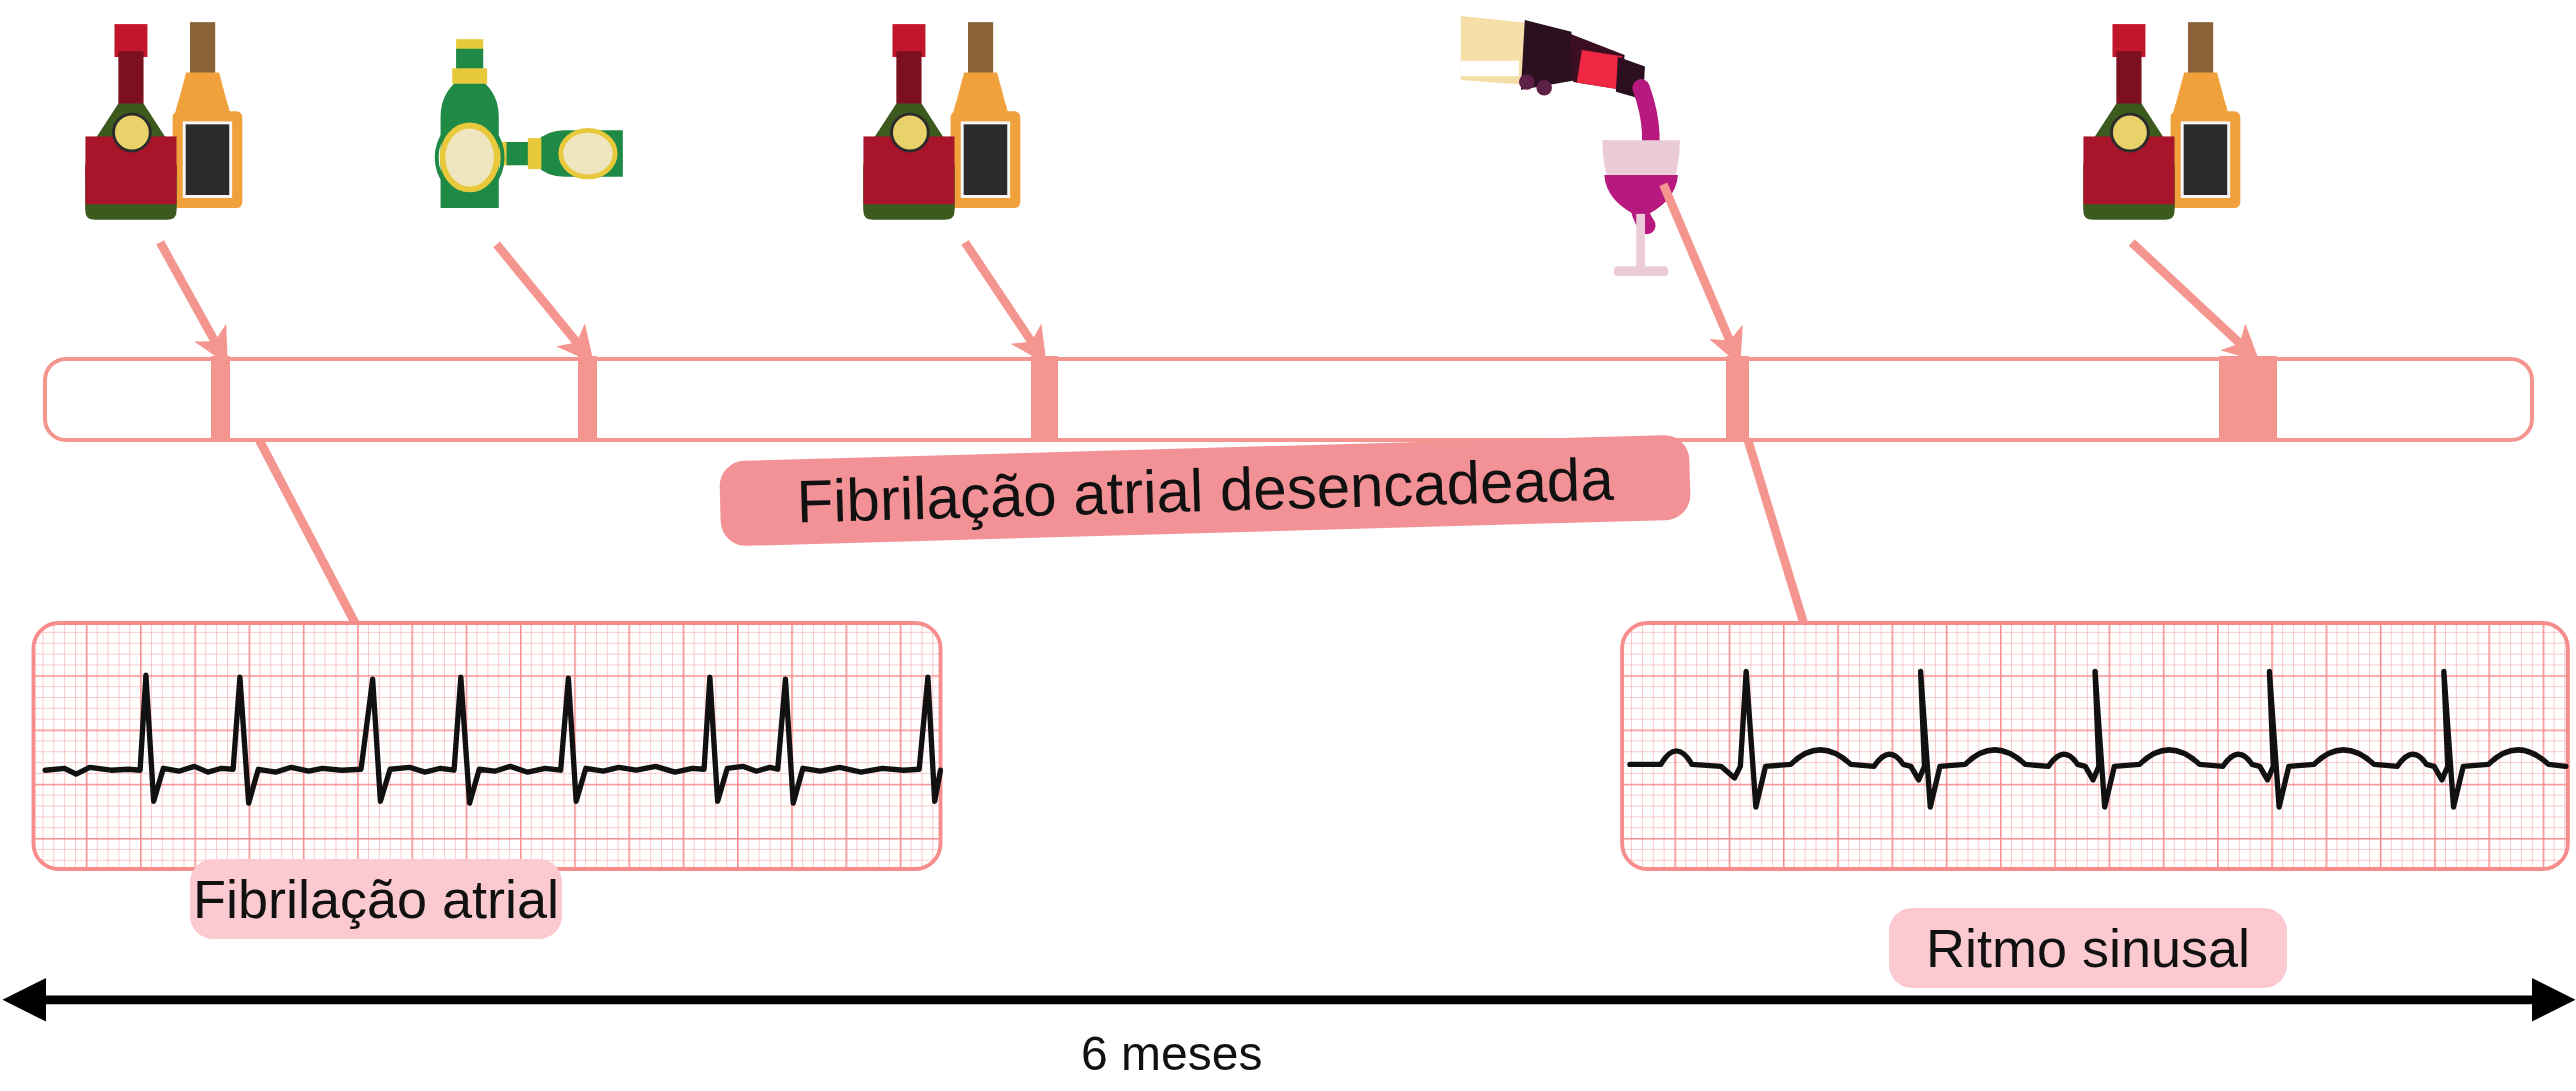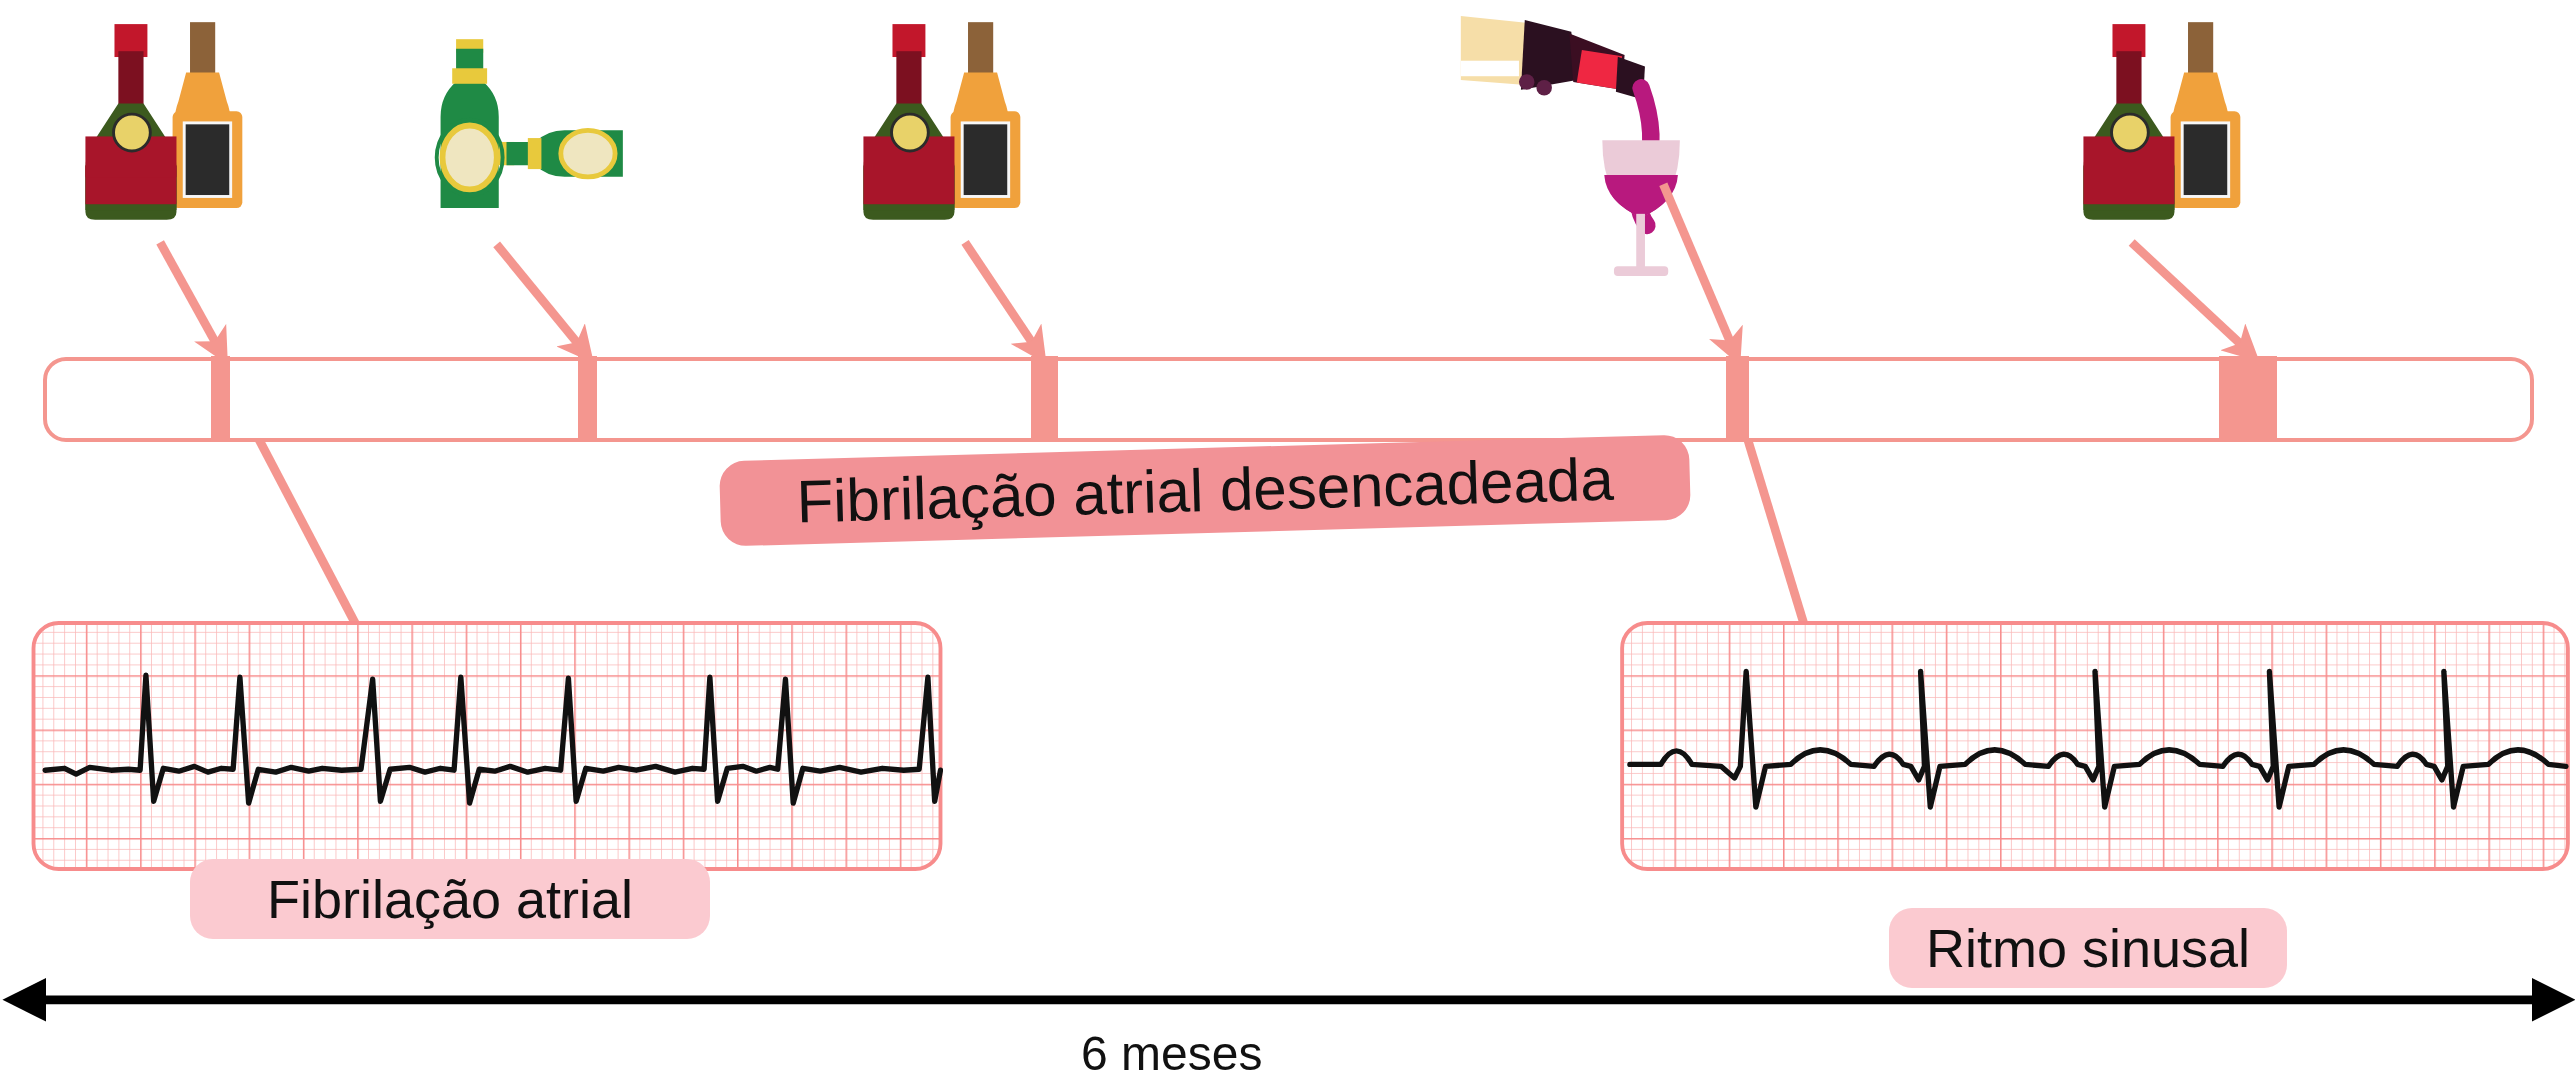--- a/index.html
+++ b/index.html
@@ -247,21 +247,21 @@
                L536,148 Q566,118 598,148 L622,150
                Q638,126 652,148 L660,150 L668,164 L674,150
                L670,52 L680,192 L690,150
                L716,148 Q746,118 778,148 L802,150
                Q818,126 832,148 L840,150 L848,164 L854,150
                L850,52 L860,192 L870,150
                L896,148 Q926,118 958,148 L976,150"></path>
     </svg>
   </div>
 
-  <div class="badge badge-soft" style="left:190px; top:859px; width:520px; height:80px;">
+  <div class="badge badge-soft" style="left:190px; top:859px; width:372px; height:80px;">
     <span>Fibrilação atrial</span>
   </div>
 
   <div class="badge badge-soft" style="left:1889px; top:908px; width:398px; height:80px;">
     <span>Ritmo sinusal</span>
   </div>
 
   <svg class="layer" style="pointer-events:none;" viewBox="0 0 2656 1125" width="2576" height="1091">
     <defs>
       <marker id="blkhead" markerWidth="5" markerHeight="5" refX="2.6" refY="2.5" orient="auto" markerUnits="strokeWidth">

